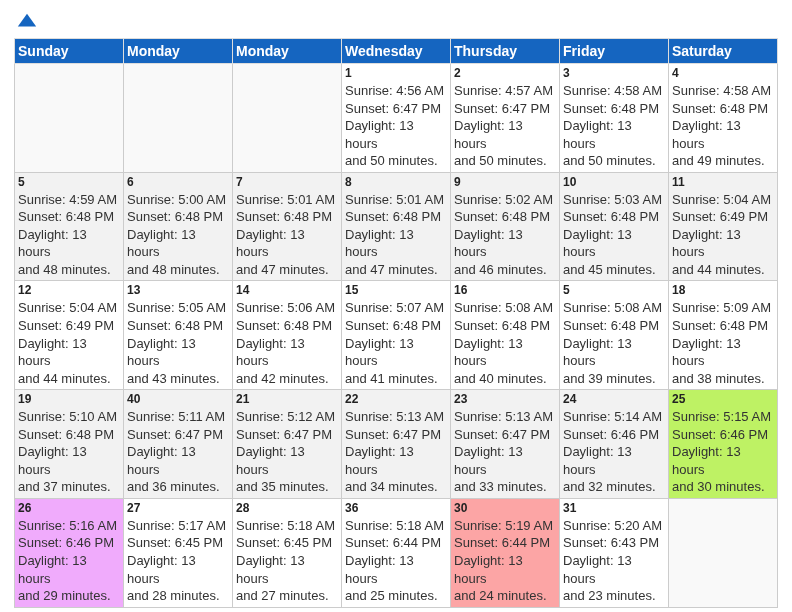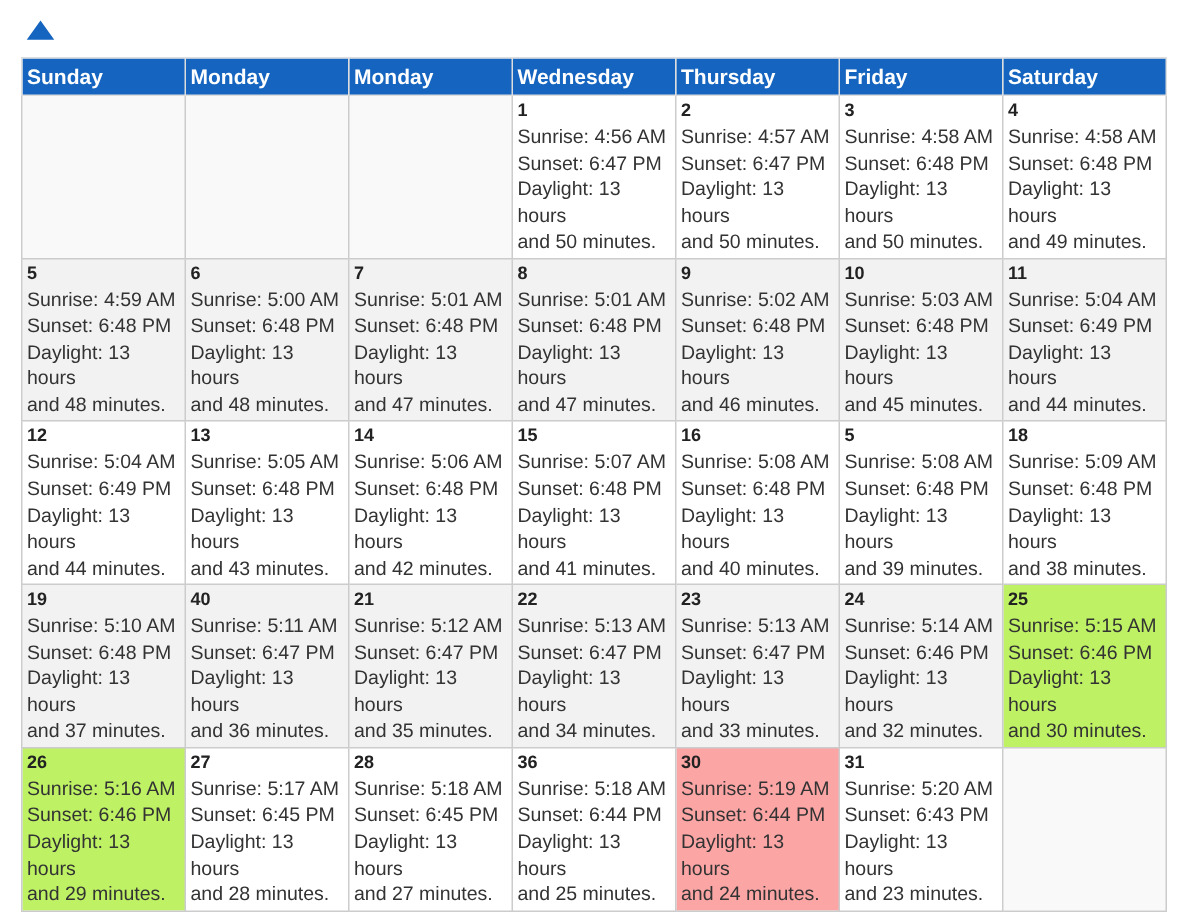--- a/index.html
+++ b/index.html
@@ -234,21 +234,21 @@
           <td style="background: rgb(242, 242, 242);">
             <span class="day-num">24</span>
             <div class="cell-text">Sunrise: 5:14 AM<br>Sunset: 6:46 PM<br>Daylight: 13 hours<br>and 32 minutes.</div>
           </td>
           <td style="background: #bef264;">
             <span class="day-num">25</span>
             <div class="cell-text">Sunrise: 5:15 AM<br>Sunset: 6:46 PM<br>Daylight: 13 hours<br>and 30 minutes.</div>
           </td>
         </tr>
         <tr>
-          <td style="background: #bef264;">
+          <td style="background: #f0abfc;">
             <span class="day-num">26</span>
             <div class="cell-text">Sunrise: 5:16 AM<br>Sunset: 6:46 PM<br>Daylight: 13 hours<br>and 29 minutes.</div>
           </td>
           <td style="background: rgb(255, 255, 255);">
             <span class="day-num">27</span>
             <div class="cell-text">Sunrise: 5:17 AM<br>Sunset: 6:45 PM<br>Daylight: 13 hours<br>and 28 minutes.</div>
           </td>
           <td style="background: rgb(255, 255, 255);">
             <span class="day-num">28</span>
             <div class="cell-text">Sunrise: 5:18 AM<br>Sunset: 6:45 PM<br>Daylight: 13 hours<br>and 27 minutes.</div>

